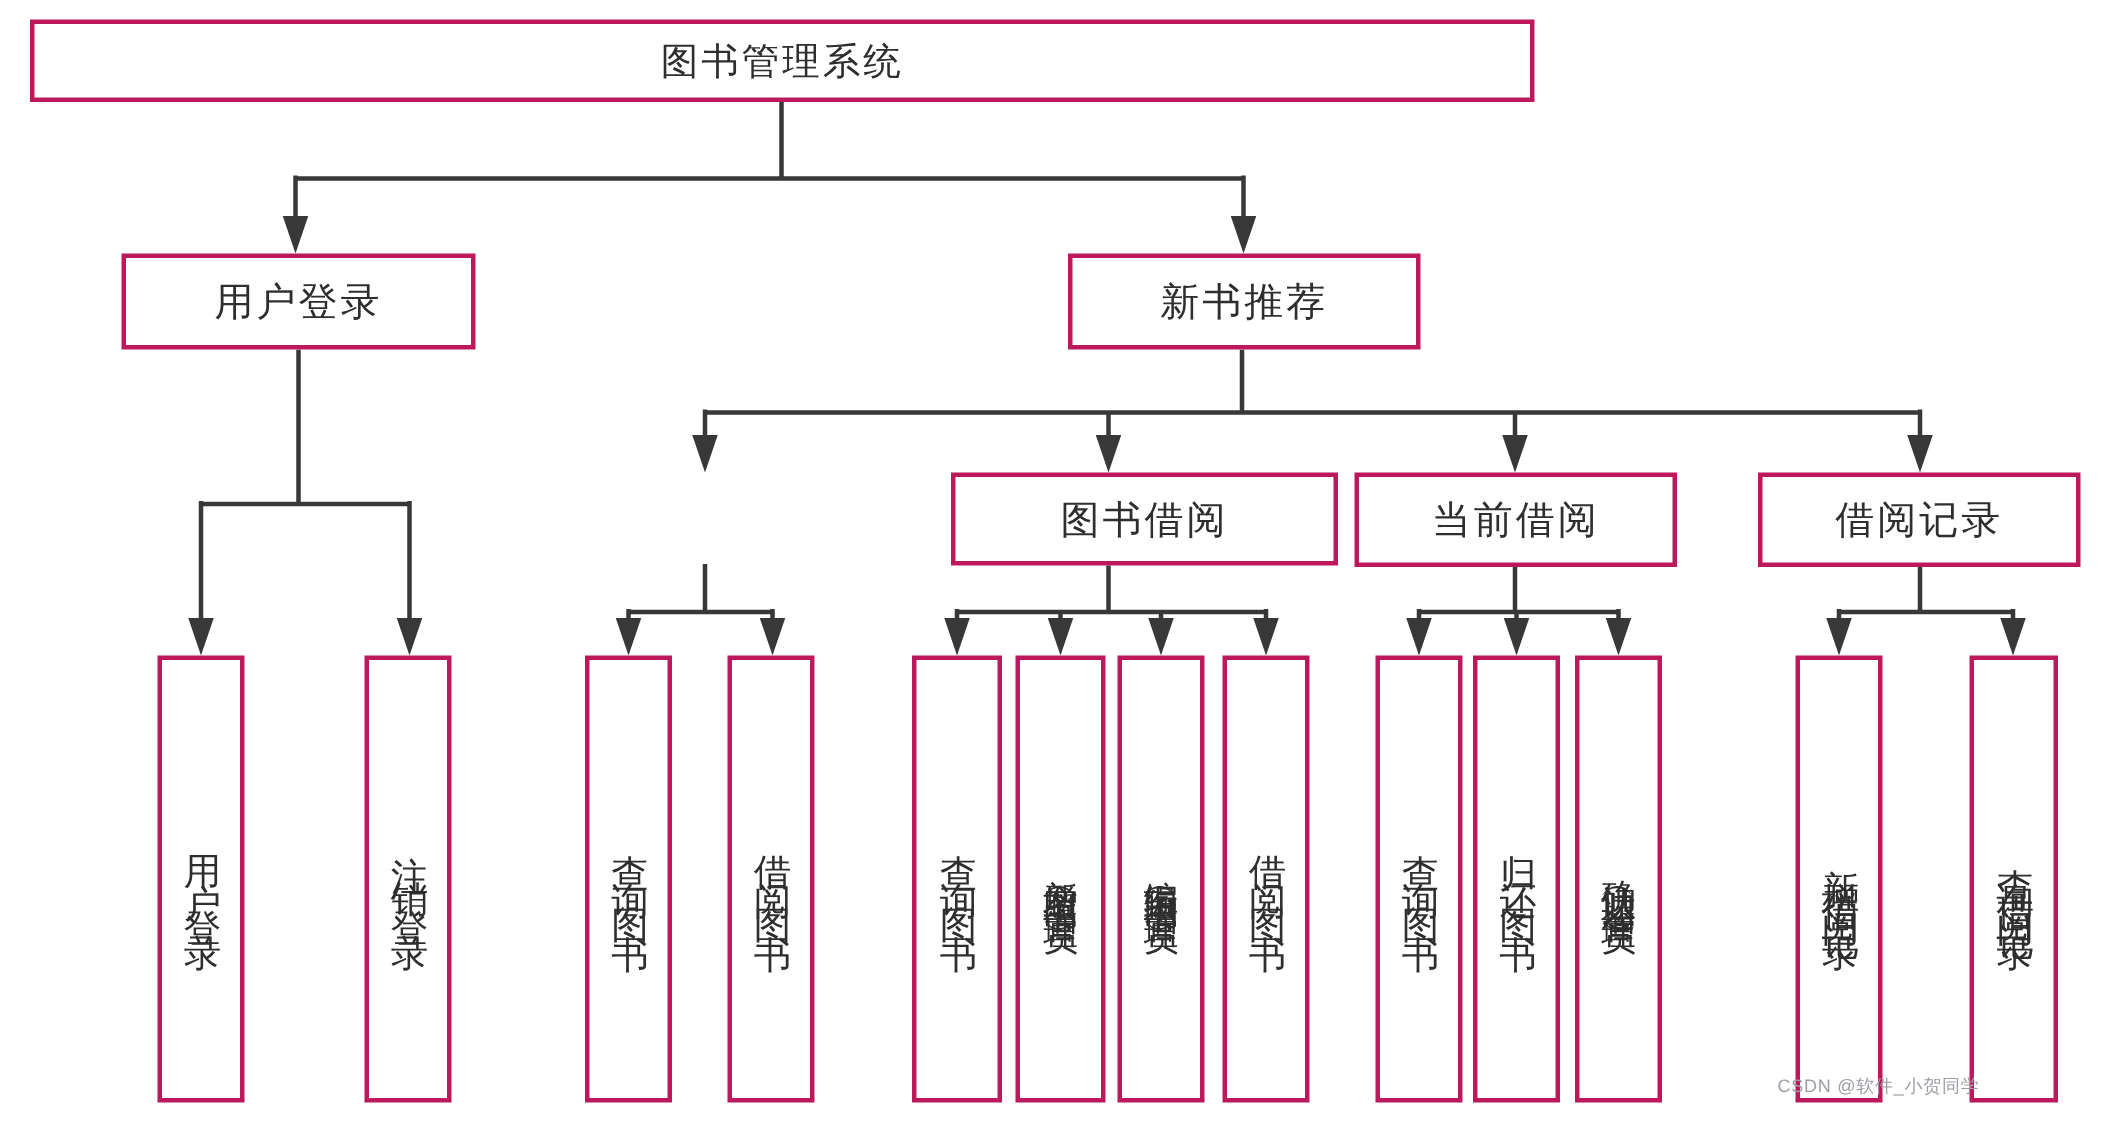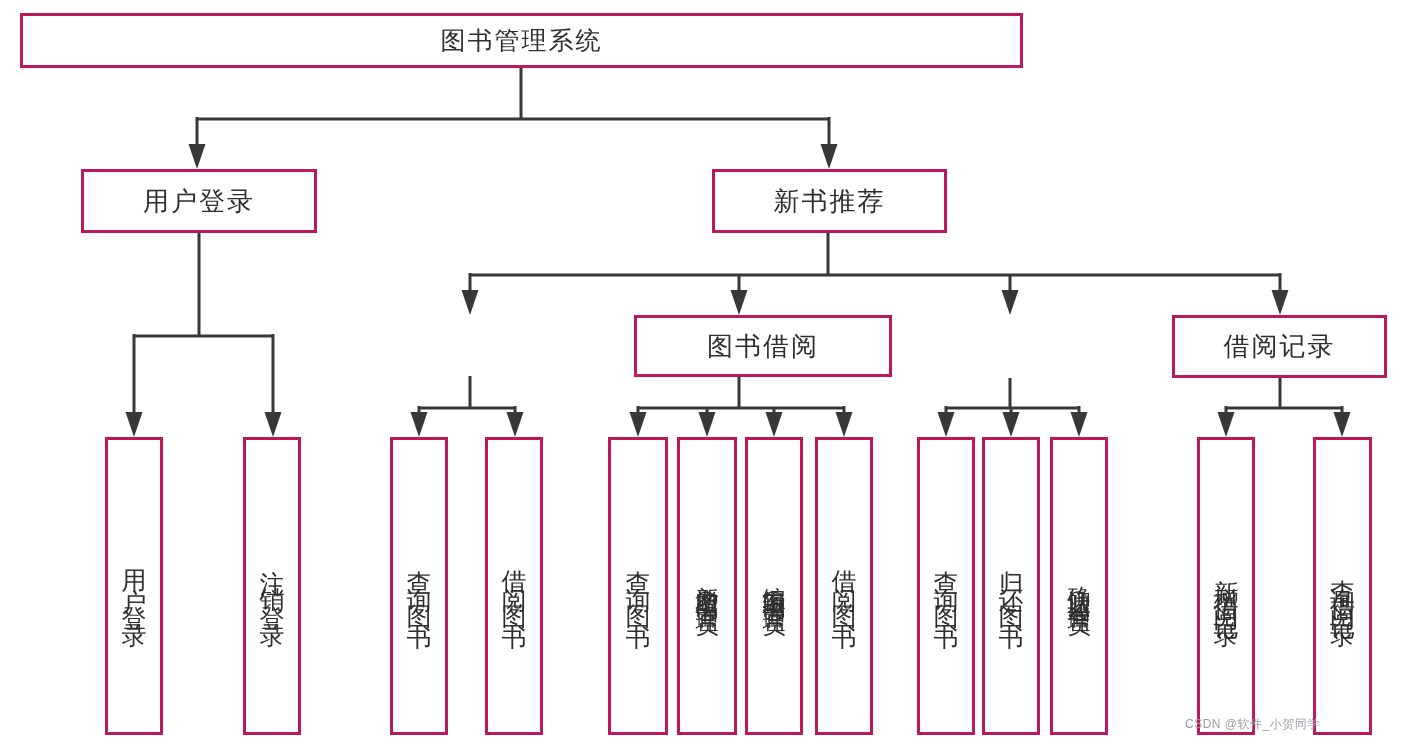--- a/index.html
+++ b/index.html
@@ -79,20 +79,23 @@
   <div class="box" style="left:81px;top:169px;width:236px;height:64px">
     <span class="hlabel">用户登录</span>
   </div>
   <div class="box" style="left:712px;top:169px;width:235px;height:64px">
     <span class="hlabel">新书推荐</span>
   </div>
 
   <div class="box" style="left:634px;top:315px;width:258px;height:62px">
     <span class="hlabel">图书借阅</span>
   </div>
+  <div class="box" style="left:903px;top:315px;width:215px;height:63px">
+    <span class="hlabel">当前借阅</span>
+  </div>
   <div class="box" style="left:1172px;top:315px;width:215px;height:63px">
     <span class="hlabel">借阅记录</span>
   </div>
 
   <div class="box leaf" style="left:105px;width:58px">
     <span class="vtext len4">用户登录</span>
   </div>
   <div class="box leaf" style="left:243px;width:58px">
     <span class="vtext len4">注销登录</span>
   </div>

